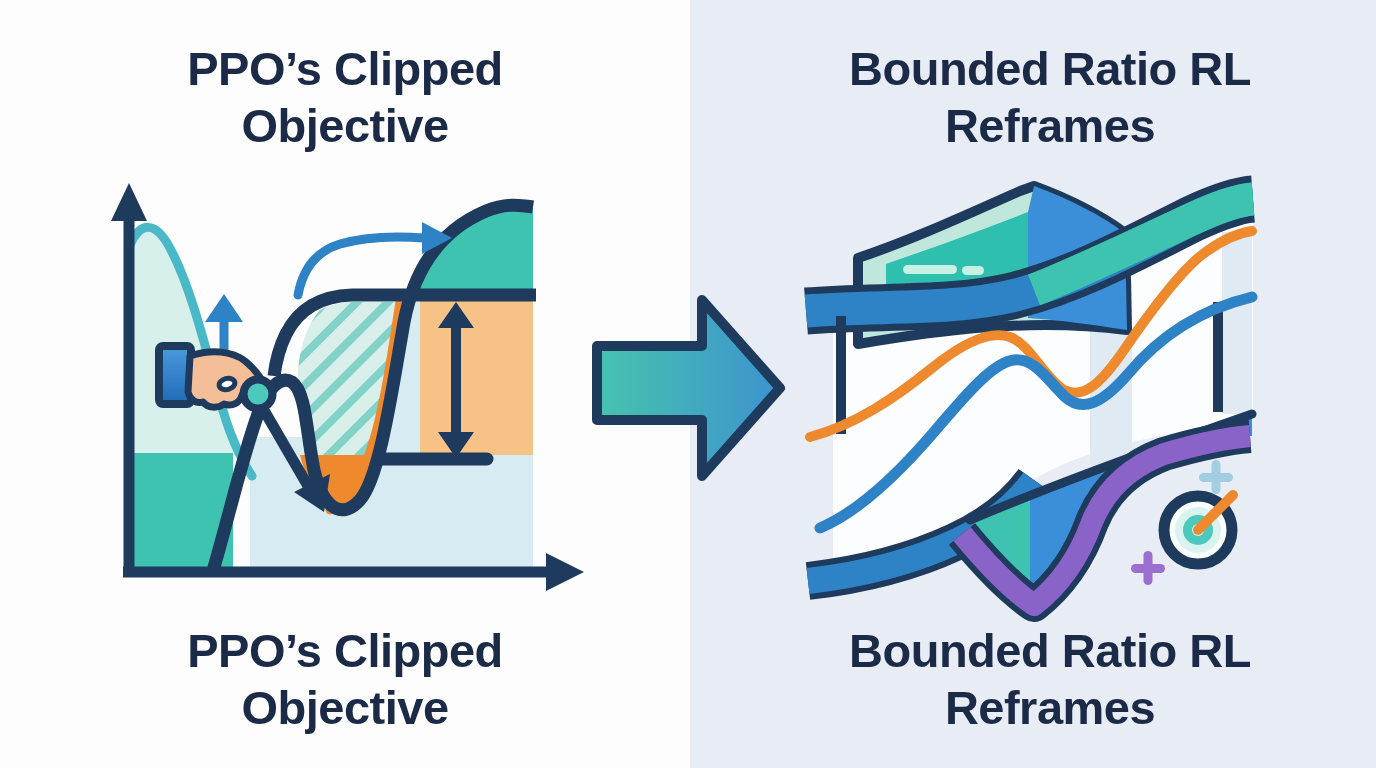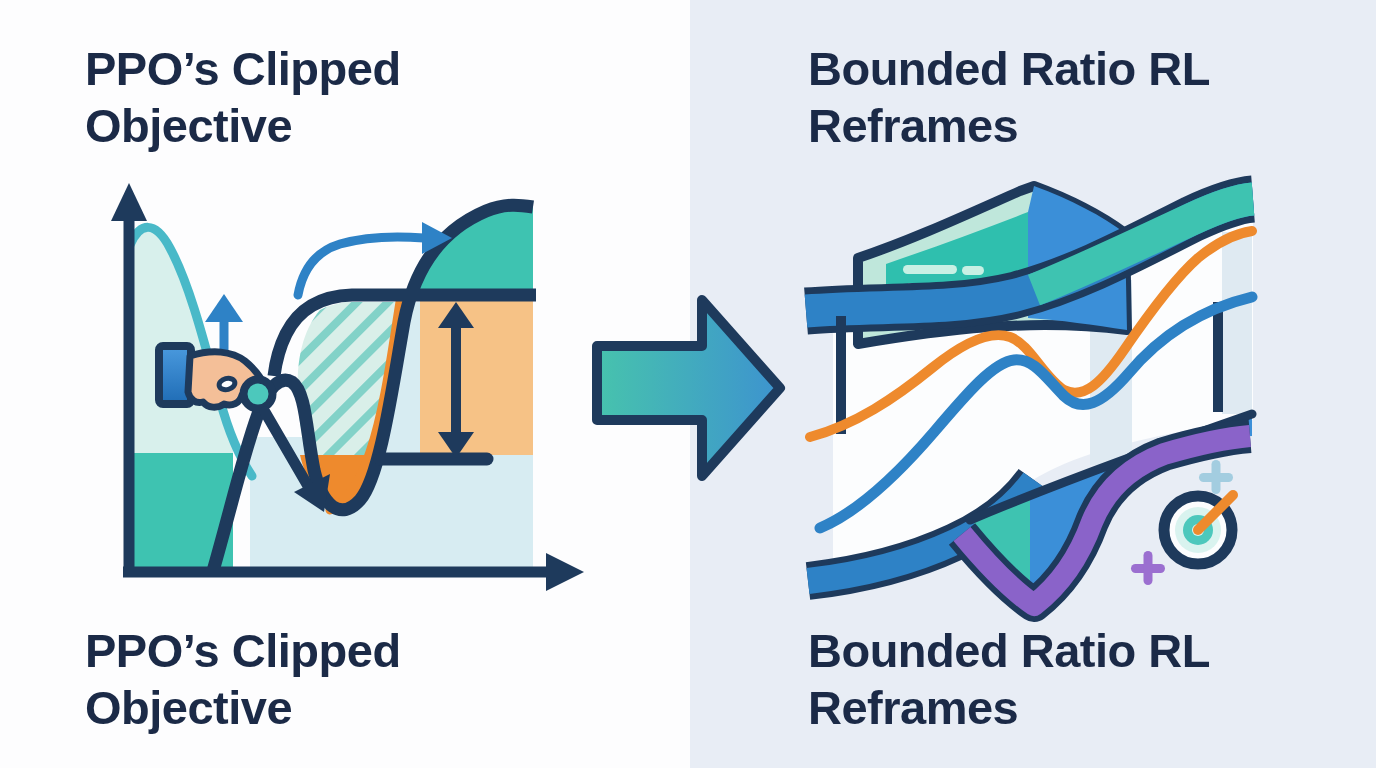--- a/index.html
+++ b/index.html
@@ -2,25 +2,25 @@
 <html style="--bgLeft: #fdfdfe; --bgRight: #e8edf5; --navy: #1e3a5c; --ink: #1b2a47; --teal: #3ec3b1; --tealStroke: #49b9c8; --mint: #d8f0ec; --paleCyan: #d7ecf2; --hatchBg: #d9efe9; --hatchStripe: #82d2c8; --orange: #ee8a2d; --paleOrange: #f6c286; --blue: #2e82c6; --shieldBlue: #3b8fd8; --purple: #8a63c9; --cardTeal: #2fbfae; --cardLine: #c8f0e4; --shieldPale: #bfe7db; --skin: #f4bf98; --white: #fcfdfe; --strip: #dfeaf2; --targetMint: #d9f3ef; --targetTeal: #4cc8bc; --plusBlue: #a3cde0; --plusPurple: #9b6fd0; --arrowTeal: #47c3ad; --arrowBlue: #3d93cf; --sleeveLight: #4a9ade; --sleeveDark: #1f6cb5;"><head>
 <meta charset="utf-8">
 <style>
   html,body{margin:0;padding:0;}
   body{width:1376px;height:768px;overflow:hidden;font-family:"Liberation Sans",sans-serif;}
   .canvas{position:relative;width:1376px;height:768px;background:var(--bgLeft);}
   .half{position:absolute;top:0;height:768px;}
   .half.left{left:0;width:690px;background:var(--bgLeft);}
   .half.right{left:690px;width:686px;background:var(--bgRight);}
   svg.art{position:absolute;left:0;top:0;z-index:2;}
-  .title{position:absolute;z-index:3;width:520px;text-align:left;
+  .title{position:absolute;z-index:3;width:520px;text-align:center;
          font-weight:700;font-size:47px;line-height:57px;letter-spacing:-0.5px;
          color:var(--ink);}
   .title.t-left{left:85px;}
-  .title.t-right{left:808px;}
+  .title.t-right{left:790px;}
   .title.top{top:40px;}
   .title.bottom{top:622px;}
 </style>
 </head>
 <body>
 
 <div class="canvas">
 
   <div class="half left"></div>
   <div class="half right"></div>

